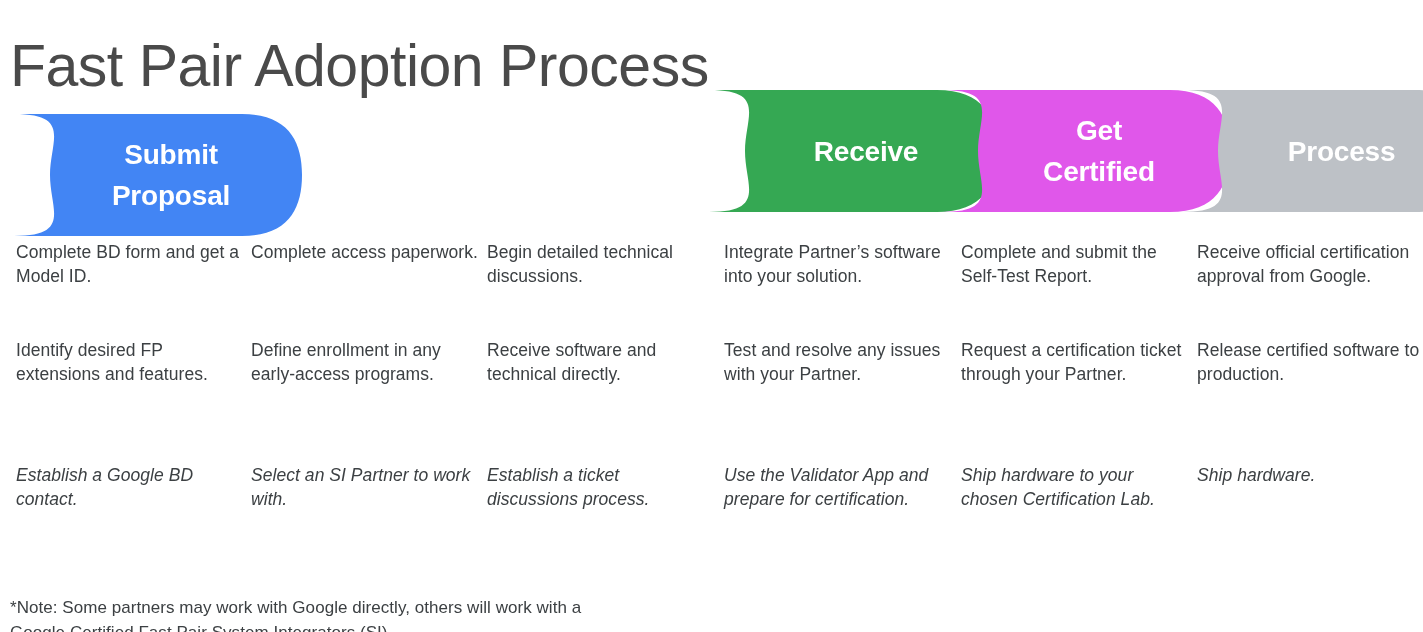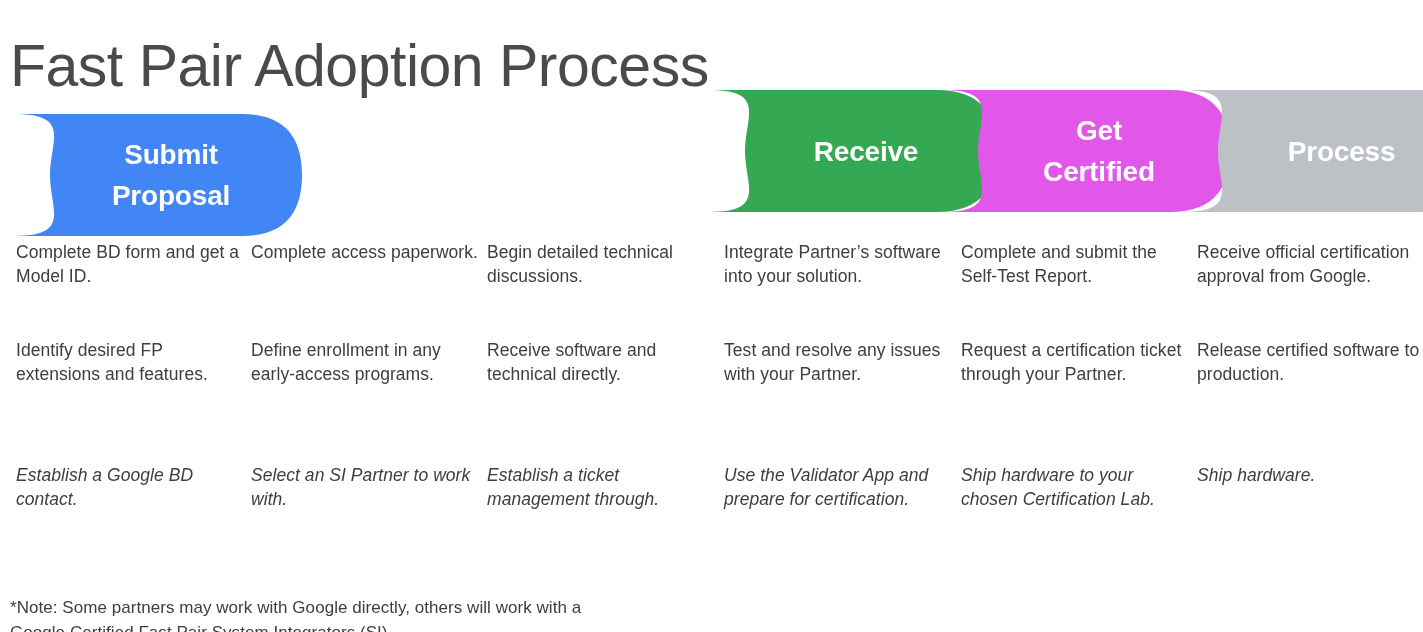--- a/index.html
+++ b/index.html
@@ -147,21 +147,21 @@
       <div class="step-row r2">Establish a Google BD contact.</div>
     </div>
     <div class="step-col" style="left: 251px;">
       <div class="step-row r0">Complete access paperwork.</div>
       <div class="step-row r1">Define enrollment in any early-access programs.</div>
       <div class="step-row r2">Select an SI Partner to work with.</div>
     </div>
     <div class="step-col" style="left: 487px;">
       <div class="step-row r0">Begin detailed technical discussions.</div>
       <div class="step-row r1">Receive software and technical directly.</div>
-      <div class="step-row r2">Establish a ticket management through.</div>
+      <div class="step-row r2">Establish a ticket discussions process.</div>
     </div>
     <div class="step-col" style="left: 724px;">
       <div class="step-row r0">Integrate Partner’s software into your solution.</div>
       <div class="step-row r1">Test and resolve any issues with your Partner.</div>
       <div class="step-row r2">Use the Validator App and prepare for certification.</div>
     </div>
     <div class="step-col" style="left: 961px;">
       <div class="step-row r0">Complete and submit the Self-Test Report.</div>
       <div class="step-row r1">Request a certification ticket through your Partner.</div>
       <div class="step-row r2">Ship hardware to your chosen Certification Lab.</div>

